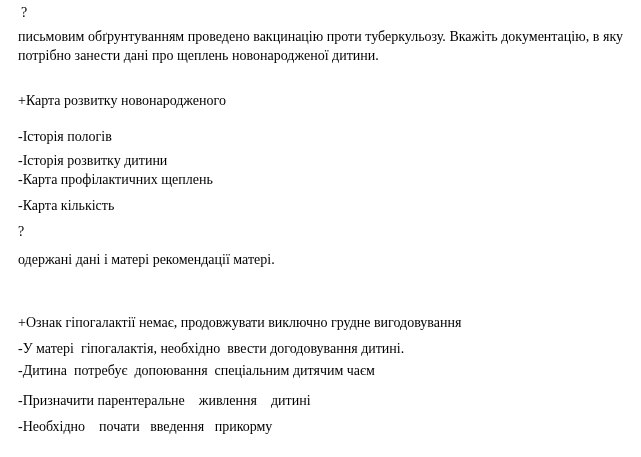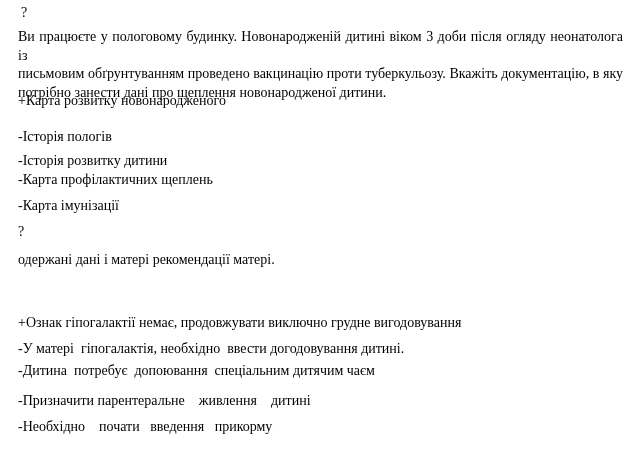--- a/index.html
+++ b/index.html
@@ -17,30 +17,29 @@
   .para .last { text-align-last: left; }
 </style>
 </head>
 <body>
 
 <div class="page">
 
   <div class="line qmark" style="top:4px">?</div>
 
   <div class="para" style="top:28px">
-    <span class="j">Ви працюєте у пологовому будинку. Новонародженій дитині віком 3 доби після огляду неонатолога із</span>
     <span class="j">письмовим обґрунтуванням проведено вакцинацію проти туберкульозу. Вкажіть документацію, в яку</span>
-    <span class="last">потрібно занести дані про щеплення новонародженої дитини.</span>
+    <span class="last">потрібно занести дані про щеплень новонародженої дитини.</span>
   </div>
 
   <div class="line" style="top:92px">+Карта розвитку новонародженого</div>
   <div class="line" style="top:128px">-Історія пологів</div>
   <div class="line" style="top:152px">-Історія розвитку дитини</div>
   <div class="line" style="top:171px">-Карта профілактичних щеплень</div>
-  <div class="line" style="top:197px">-Карта імунізації</div>
+  <div class="line" style="top:197px">-Карта кількість</div>
 
   <div class="line" style="top:223px">?</div>
 
   <div class="para" style="top:251px">
     <span class="last">одержані дані і матері рекомендації матері.</span>
   </div>
 
   <div class="line" style="top:314px">+Ознак гіпогалактії немає, продовжувати виключно грудне вигодовування</div>
   <div class="line" style="top:340px">-У матері  гіпогалактія, необхідно  ввести догодовування дитині.</div>
   <div class="line" style="top:362px">-Дитина  потребує  допоювання  спеціальним дитячим чаєм</div>

